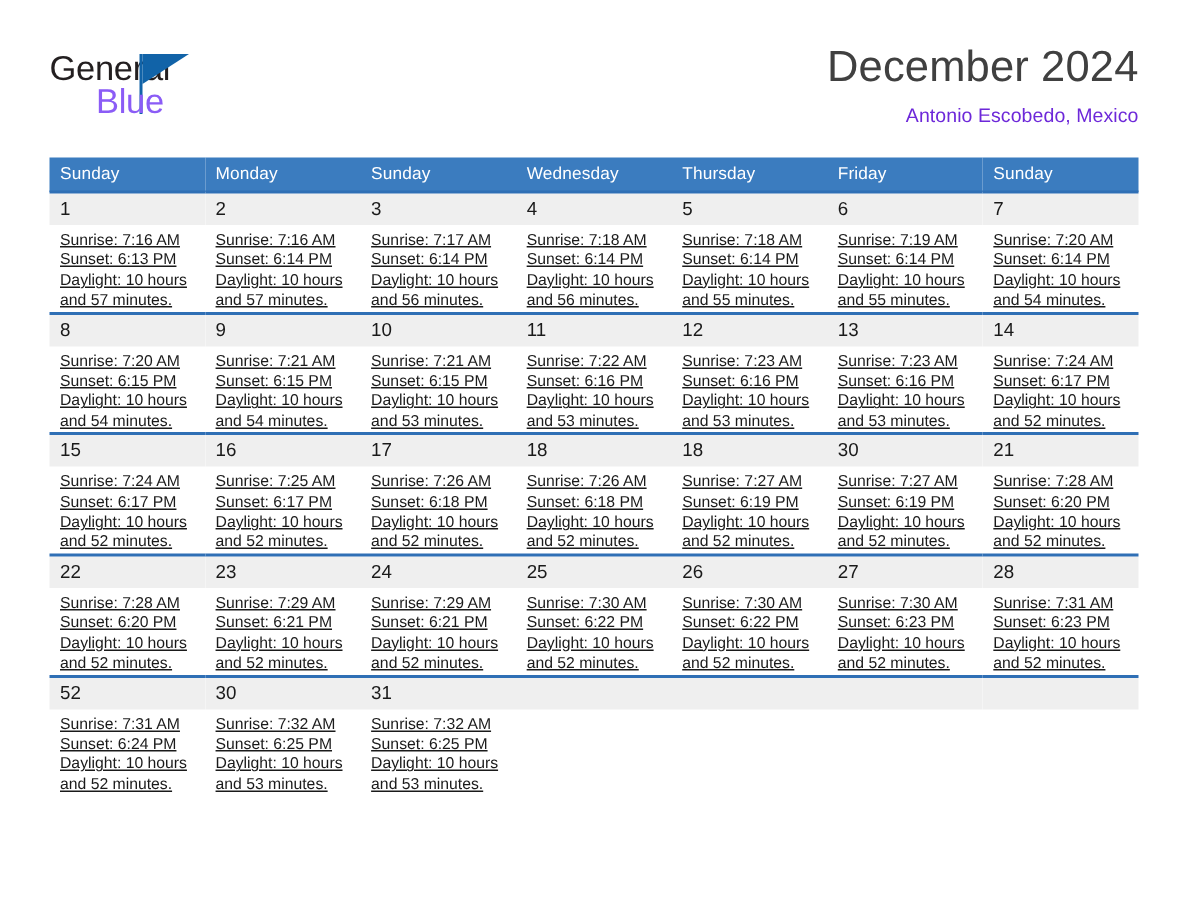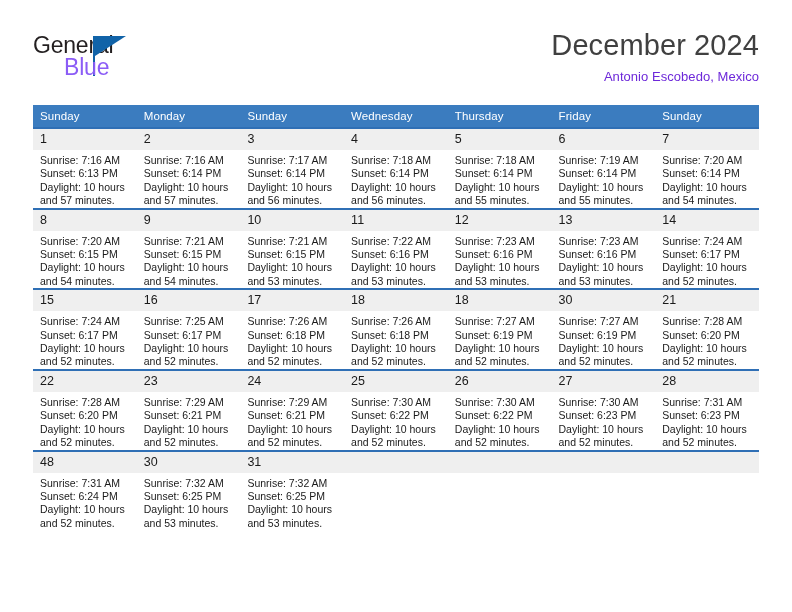--- a/index.html
+++ b/index.html
@@ -129,20 +129,21 @@
     line-height: 14px;
     color: #1a1a1a;
     padding: 3px 0 4px 7px;
     height: 14px;
   }
   .daybody {
     padding: 4px 5px 0 7px;
     font-size: 10.5px;
     line-height: 13.4px;
     color: #1a1a1a;
+    text-decoration: underline;
   }
   .daybody div {
     white-space: nowrap;
   }
   td.empty .daynum {
     background: #efefef;
   }
 </style>
 </head>
 <body>
@@ -438,21 +439,21 @@
             <div>Sunrise: 7:31 AM</div>
             <div>Sunset: 6:23 PM</div>
             <div>Daylight: 10 hours</div>
             <div>and 52 minutes.</div>
           </div>
         </td>
       </tr>
 
       <tr>
         <td>
-          <span class="daynum">48</span>
+          <span class="daynum">52</span>
           <div class="daybody">
             <div>Sunrise: 7:31 AM</div>
             <div>Sunset: 6:24 PM</div>
             <div>Daylight: 10 hours</div>
             <div>and 52 minutes.</div>
           </div>
         </td>
         <td>
           <span class="daynum">30</span>
           <div class="daybody">

